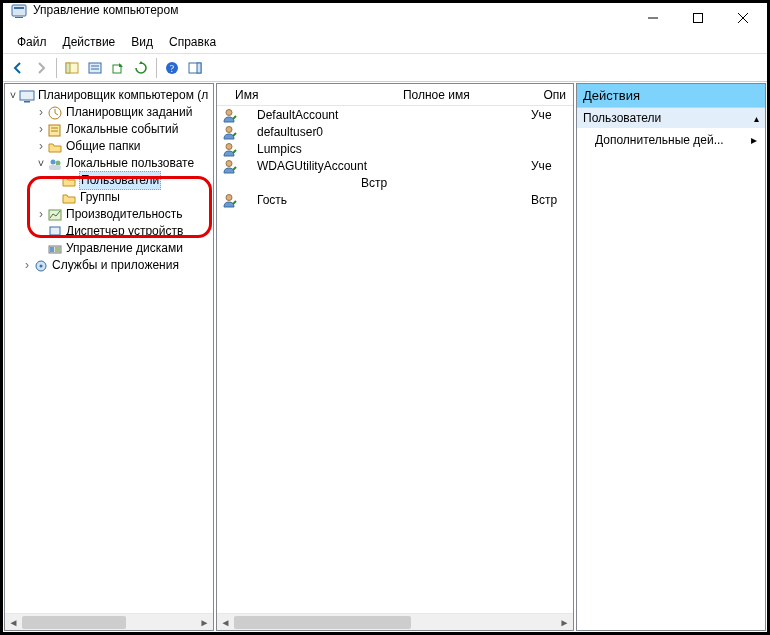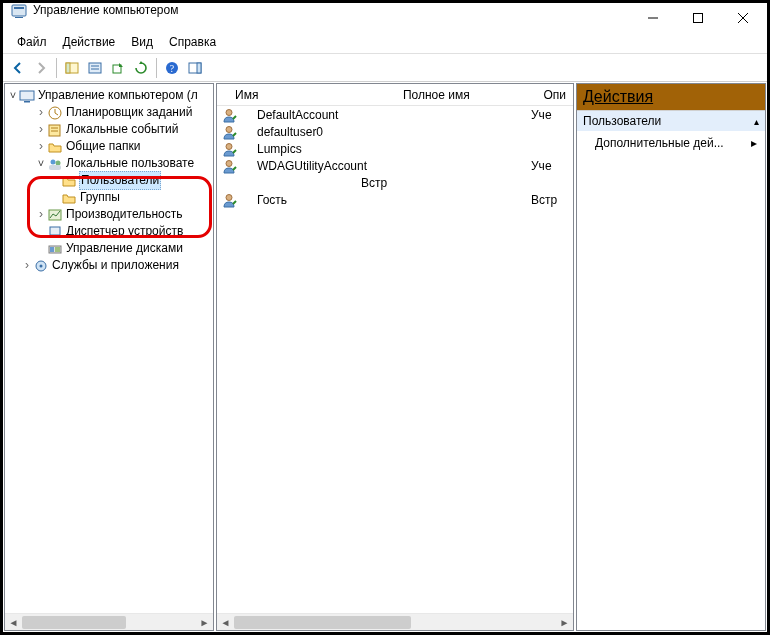--- a/index.html
+++ b/index.html
@@ -47,21 +47,21 @@
 
   
   .list-header { display: flex; height: 22px; background: #fff; border-bottom: 1px solid #e5e5e5; }
   .list-col { padding: 3px 6px; display:flex; align-items:center; border-right: 1px solid transparent; position:relative;margin-left:12px;}
   .list-body { flex:1; overflow:hidden;}
   .list-row { display: flex; height: 17px; align-items: center; white-space:nowrap;}
   .list-cell { padding: 0 4px; display:flex; align-items:center; gap:20px; overflow:hidden;}
   .user-icon { width:16px; height:16px; flex-shrink:0;}
 
   
-  .actions-header { background: #a16207; padding: 4px 6px; border-bottom: 1px solid #d0d0d0; font-size:16px;text-decoration:underline;}
+  .actions-header { background: #7dd3fc; padding: 4px 6px; border-bottom: 1px solid #d0d0d0; font-size:13px;}
   .actions-sel { background:#e3eefb; padding: 3px 6px; display:flex; justify-content:space-between; align-items:center; border-bottom:1px solid #fff;}
   .actions-sel .tri { font-size:10px;}
   .actions-item { padding: 4px 8px 4px 18px; display:flex; align-items:center; justify-content:space-between;}
 
   
   .hscroll { height: 17px; background: #f0f0f0; border-top:1px solid #e8e8e8; display:flex; align-items:center; }
   .hscroll .arrow { width:17px; height:17px; display:flex; align-items:center; justify-content:center; color:#606060; font-size:10px;}
   .hscroll .track { flex:1; height:17px; position:relative;}
   .hscroll .thumb { position:absolute; top:2px; height:13px; background:#cdcdcd; border-radius:2px;}
 
@@ -165,21 +165,21 @@
     <div class="tree">
 
       <div class="tree-row">
         <span class="twisty open"></span>
         <span class="node-icon">
               <svg width="16" height="16">
                 <rect x="1" y="3" width="14" height="9" fill="#e6eef7" stroke="#3a6ea5"></rect>
                 <rect x="5" y="13" width="6" height="1.5" fill="#3a6ea5"></rect>
               </svg>
             </span>
-        <span class="node-label">Управление компьютером (л</span>
+        <span class="node-label">Планировщик компьютером (л</span>
       </div>
 
 
       <div class="tree-row indent-2">
         <span class="twisty closed"></span>
         <span class="node-icon">
               <svg width="16" height="16">
                 <circle cx="8" cy="8" r="6" fill="#fff" stroke="#b08020"></circle>
                 <line x1="8" y1="8" x2="8" y2="4" stroke="#b08020"></line>
                 <line x1="8" y1="8" x2="11" y2="10" stroke="#b08020"></line>

